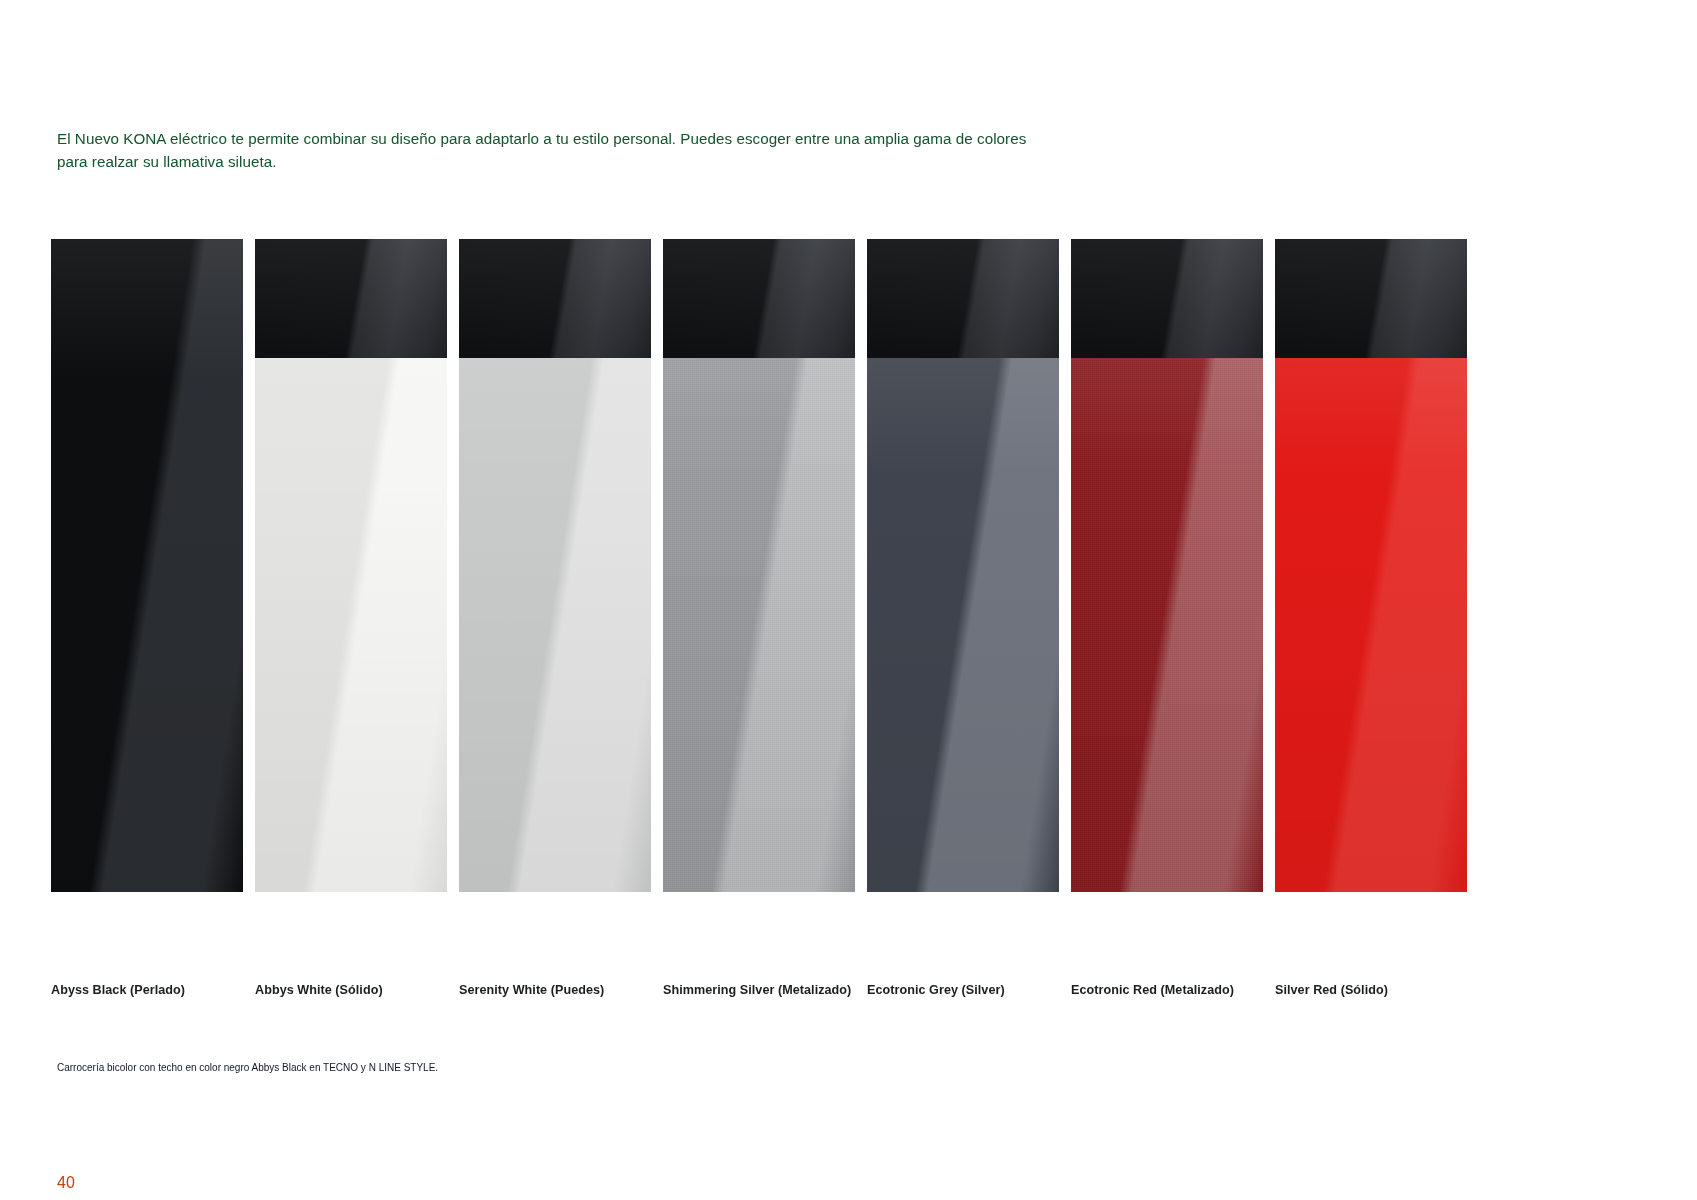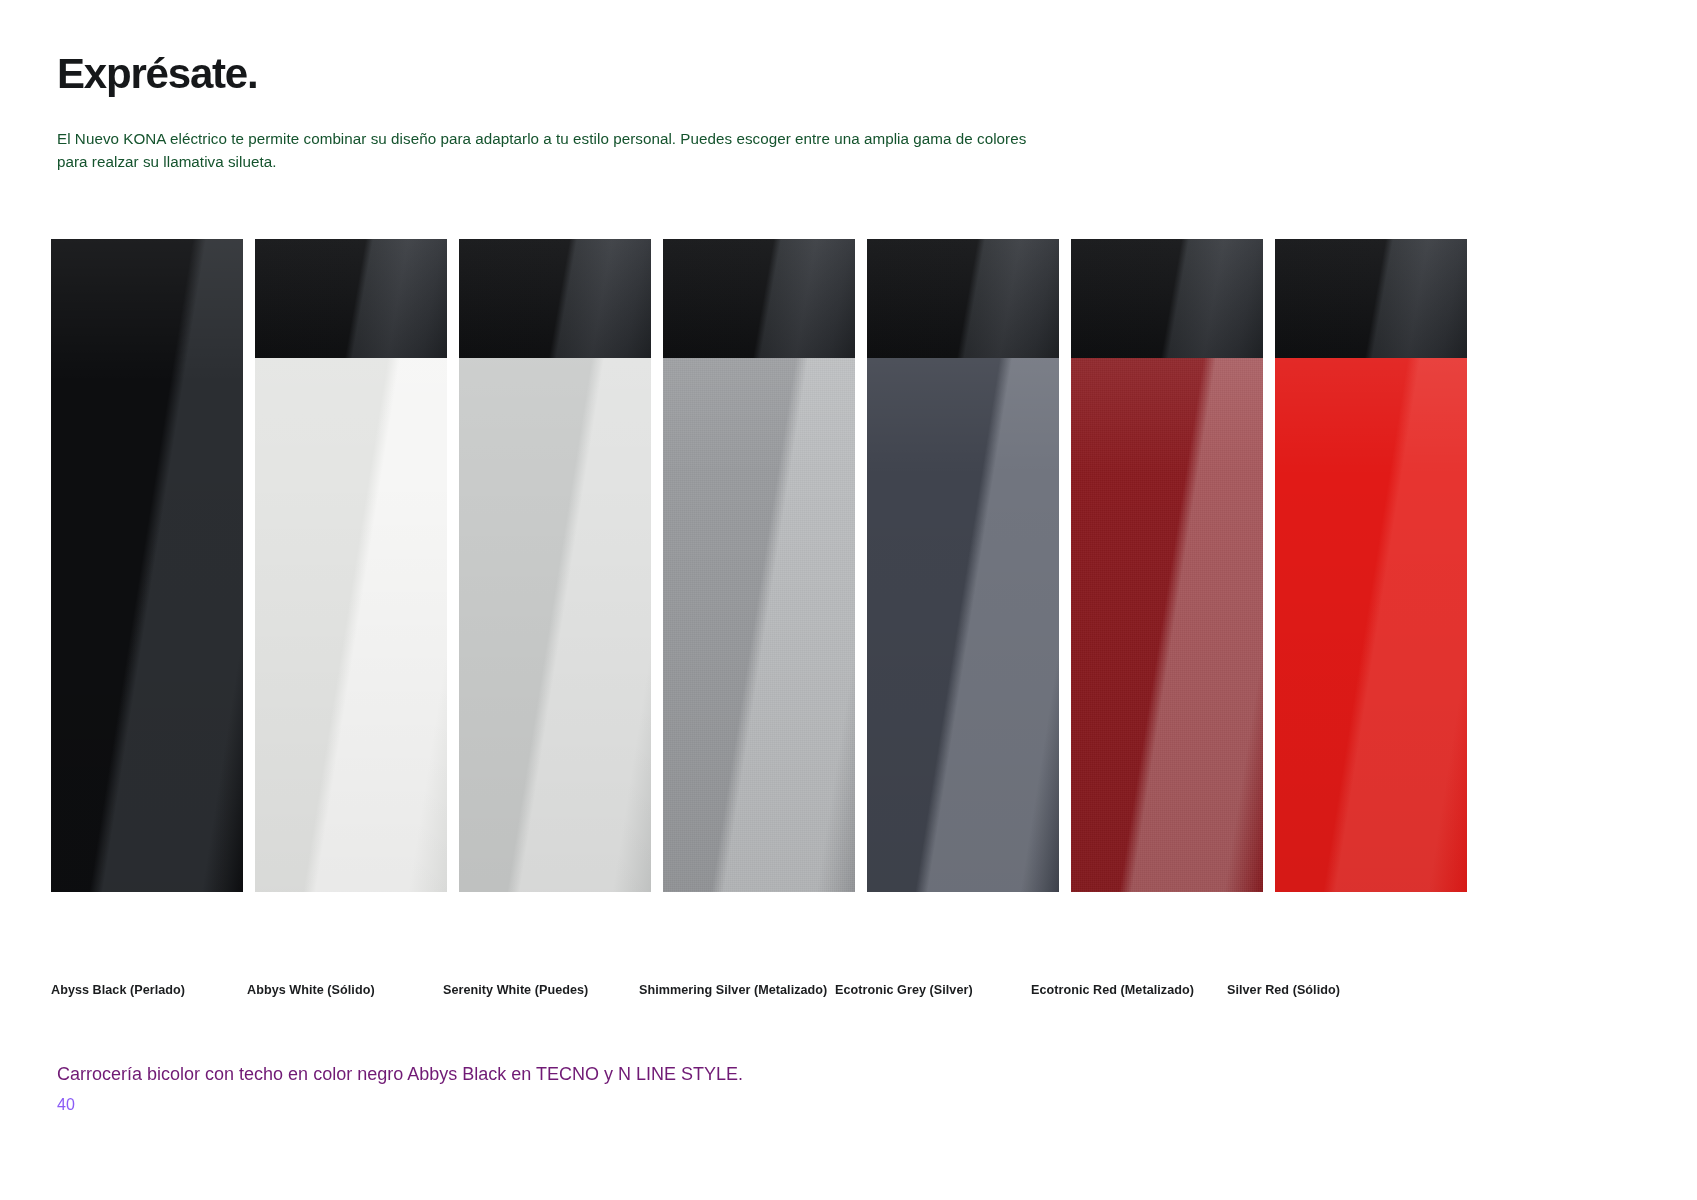--- a/index.html
+++ b/index.html
@@ -109,57 +109,56 @@
     background:linear-gradient(180deg, rgba(255,255,255,.07) 0%, rgba(255,255,255,0) 22%, rgba(0,0,0,.05) 100%);
   }
   .swatch.mono .body { top:0; height:653px; }
 
   
   .labels {
     position:absolute;
     left:51px; top:983px;
     width:1430px;
     display:flex;
-    gap:4px;
+    gap:12px;
   }
   .label-cell {
     width:192px;
     font-size:12.6px;
     font-weight:700;
     color:#1b1d1f;
     letter-spacing:0.05px;
     white-space:nowrap;
   }
 
   
   .footnote {
     position:absolute;
     left:57px; top:1060px;
-    font-size:18px;
+    font-size:10px;
     line-height:1.56;
-    color:#701a75;
+    color:#0f172a;
     font-weight:400;
   }
   .footnote div { white-space:nowrap; }
 
   
   .page-number {
     position:absolute;
-    left:57px; top:1096px;
+    left:57px; top:1174px;
     font-size:16px;
     font-weight:400;
-    color:#8b5cf6;
+    color:#c2410c;
   }
 </style>
 </head>
 <body>
 
 <div class="page">
 
-  <h1 class="headline">Exprésate.</h1>
 
   <p class="intro">El Nuevo KONA eléctrico te permite combinar su diseño para adaptarlo a tu estilo personal. Puedes escoger entre una amplia gama de colores para realzar su llamativa silueta.</p>
 
   <div class="swatch-strip">
       <div class="swatch mono">
         <div class="body">
           <div class="base" style="background: linear-gradient(99deg, rgb(13, 14, 16) 0%, rgb(13, 14, 16) 48%, rgb(43, 46, 50) 52.5%, rgb(43, 46, 50) 86%, rgb(13, 14, 16) 100%);"></div>
           <div class="grain"></div>
           <div class="sheen"></div>
         </div>

